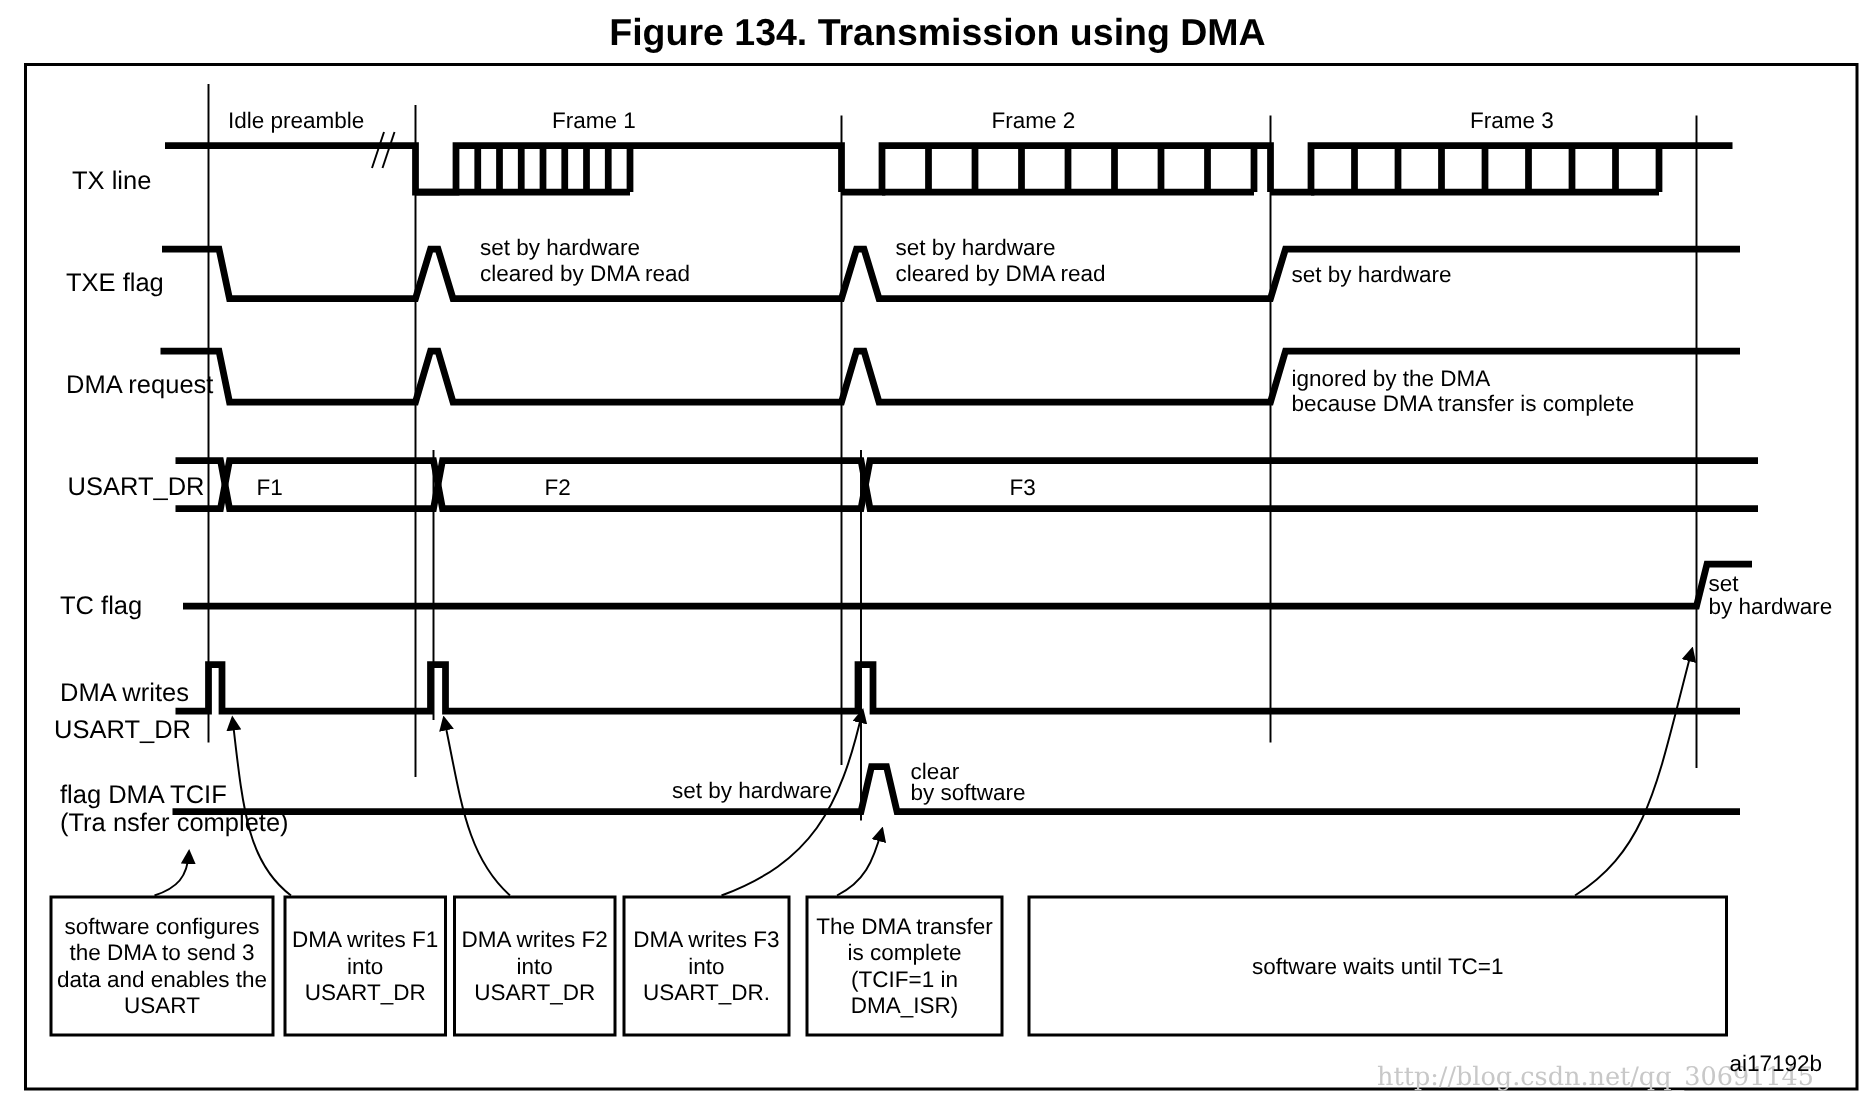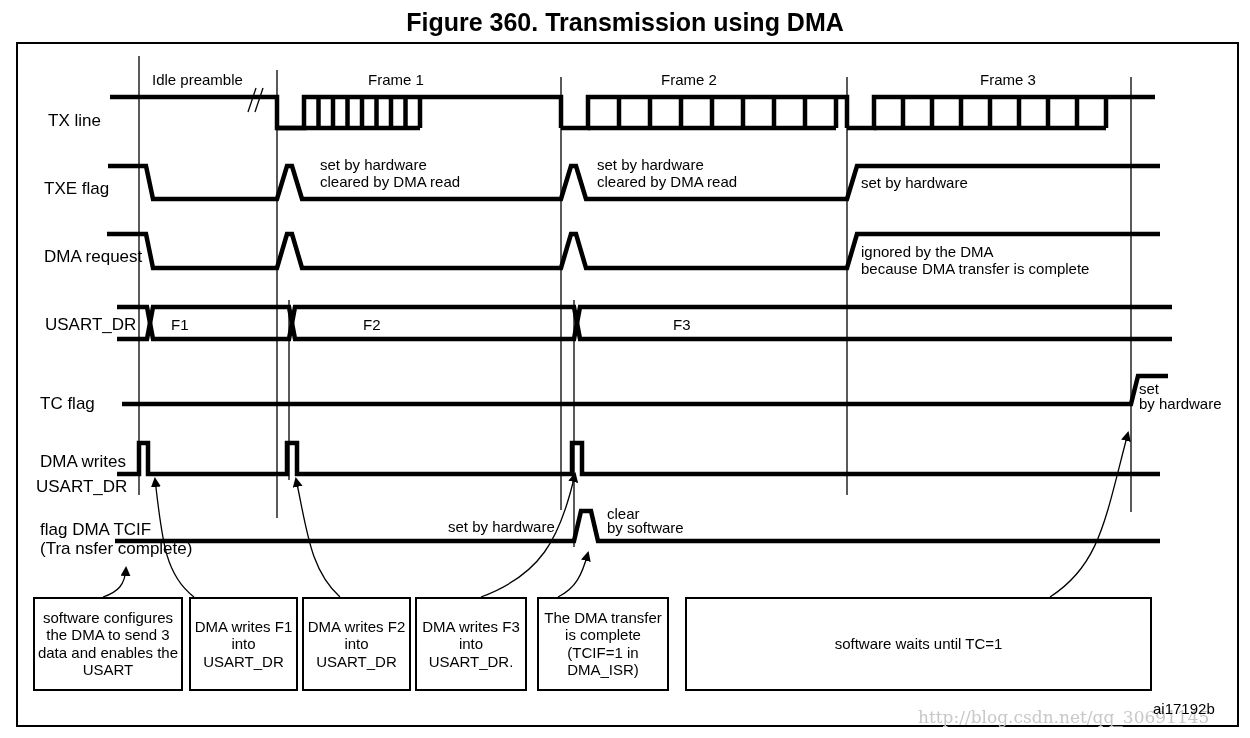--- a/index.html
+++ b/index.html
@@ -10,21 +10,21 @@
   .guide { stroke: #000; stroke-width: 1.3; }
   .txt { font-family: "Liberation Sans", sans-serif; font-size: 15px; fill: #000; }
   .lbl { font-family: "Liberation Sans", sans-serif; font-size: 17px; fill: #000; }
   .box { fill: #fff; stroke: #000; stroke-width: 2; }
   .arrow { fill: none; stroke: #000; stroke-width: 1.3; }
   .wm { font-family: "DejaVu Serif", serif; font-size: 17px; fill: #c8c8c8; }
 </style>
 </head>
 <body>
 
-<div id="fig-title">Figure 360. Transmission using DMA</div>
+<div id="fig-title">Figure 134. Transmission using DMA</div>
 
 <svg width="1250" height="738" viewBox="0 0 1250 738">
 
   <rect x="17" y="43" width="1221" height="683" fill="none" stroke="#000" stroke-width="2"></rect>
 
   <line class="guide" x1="139" y1="56" x2="139" y2="495"></line>
   <line class="guide" x1="277" y1="70" x2="277" y2="518"></line>
   <line class="guide" x1="289" y1="300" x2="289" y2="480"></line>
   <line class="guide" x1="561" y1="77" x2="561" y2="510"></line>
   <line class="guide" x1="574" y1="300" x2="574" y2="547"></line>

